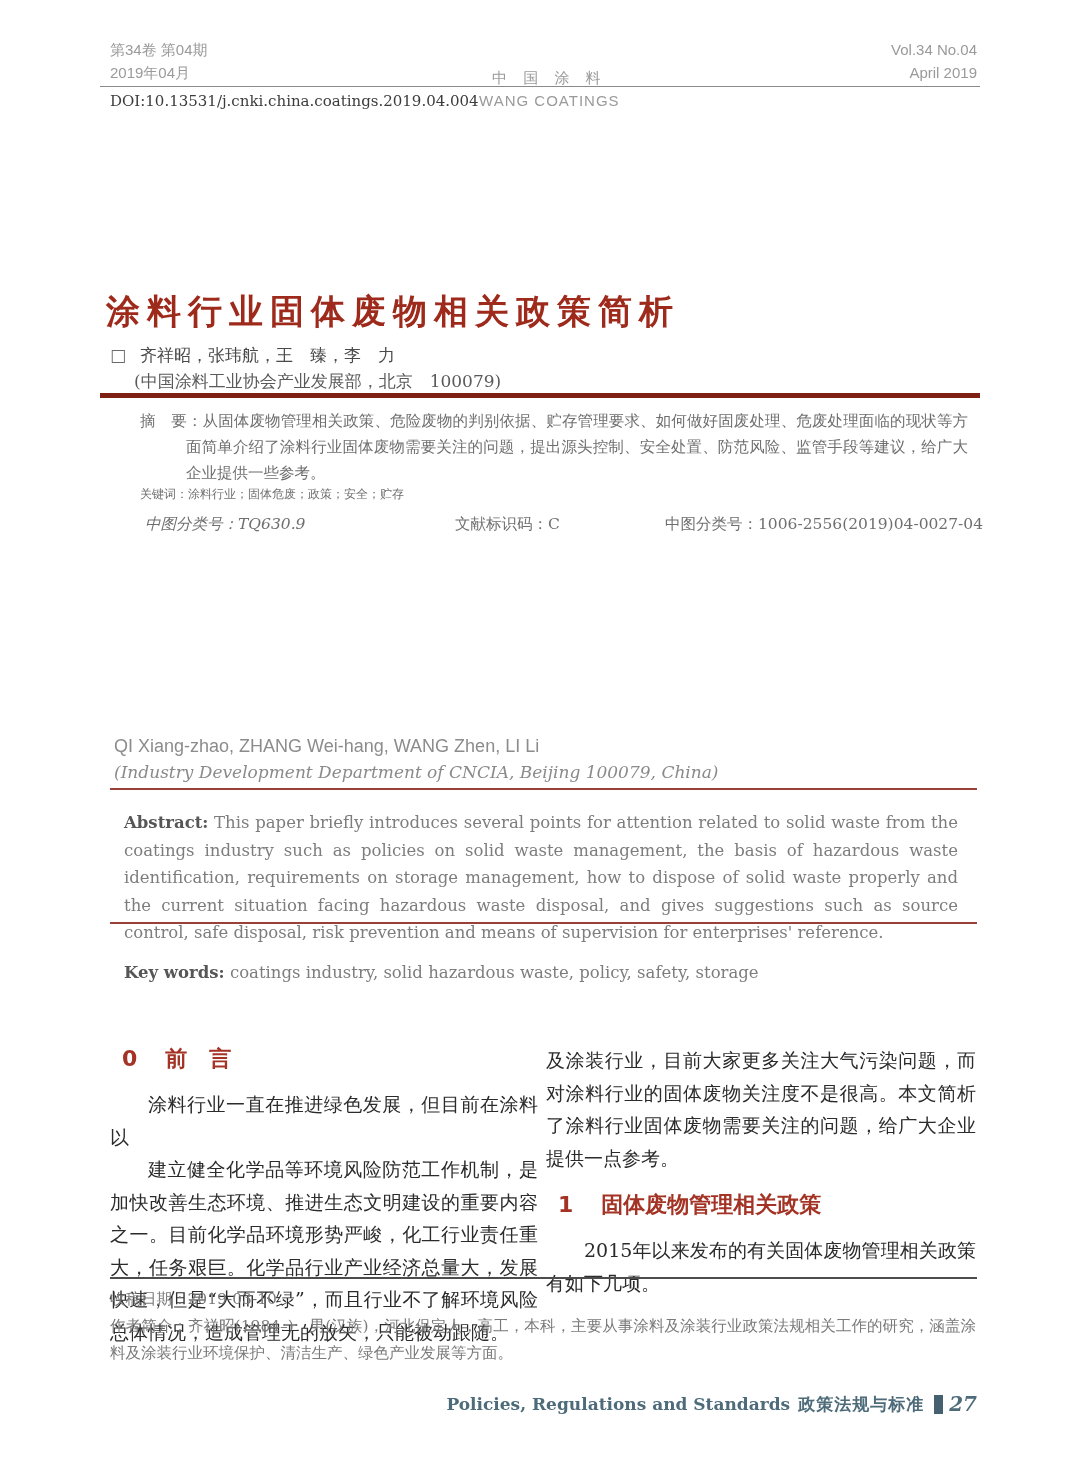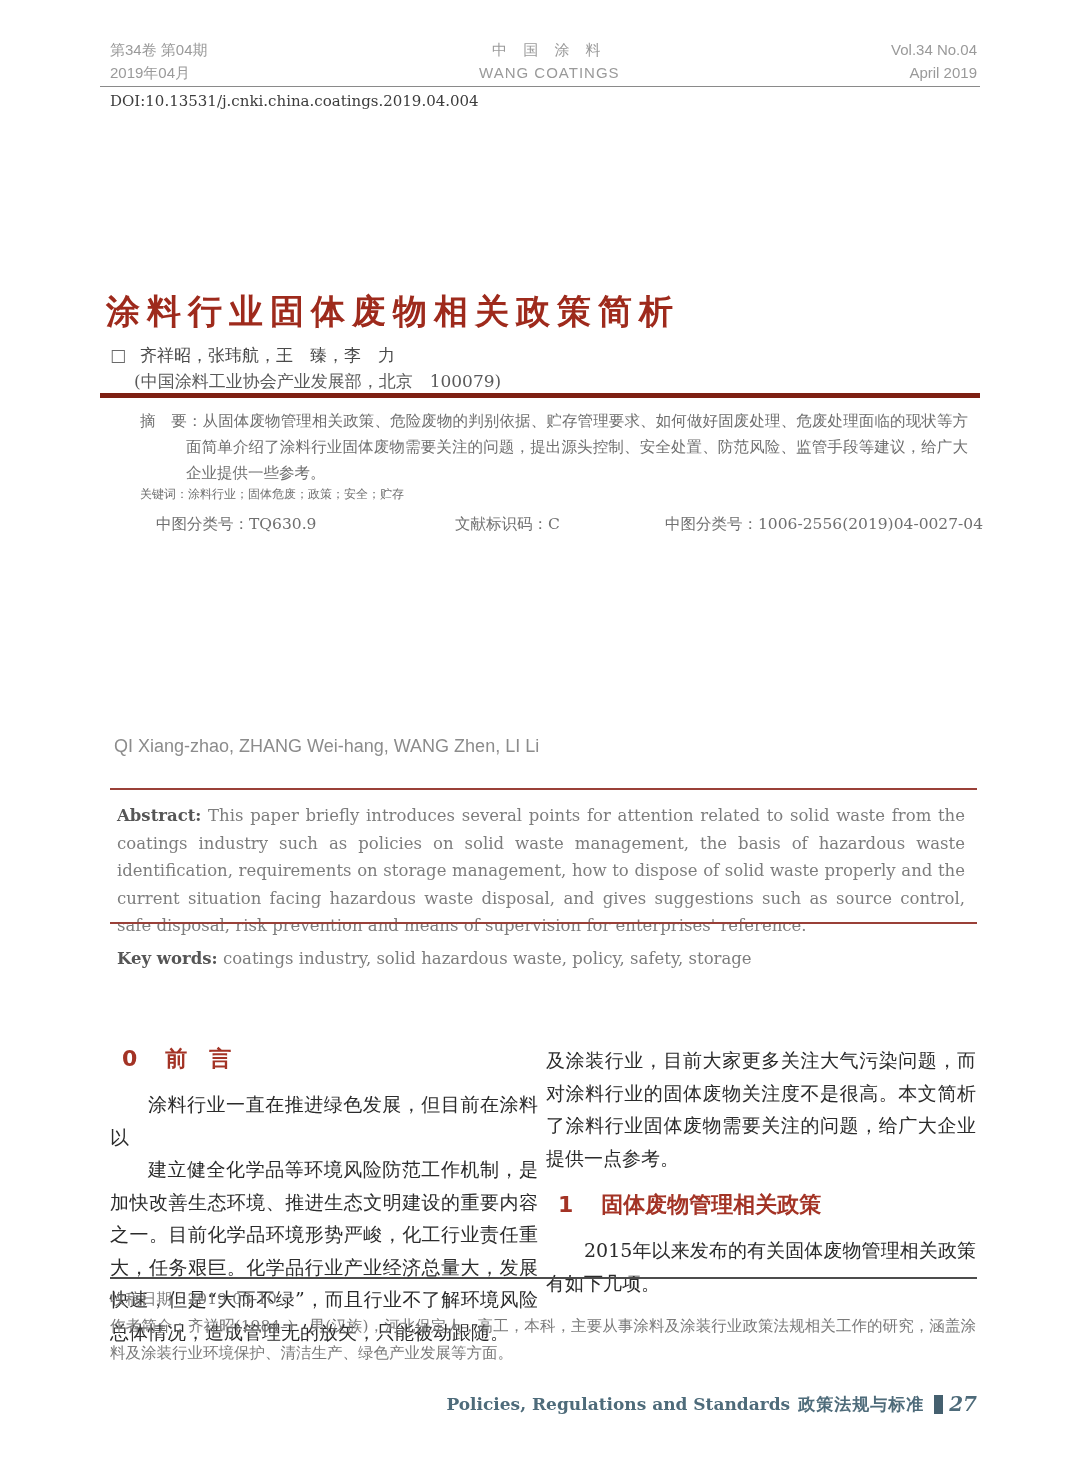--- a/index.html
+++ b/index.html
@@ -15,21 +15,21 @@
   
   .running-head {
     position: absolute;
     left: 110px; right: 98px; top: 38px;
     display: flex; justify-content: space-between;
     color: #9a9a9a; font-size: 15px; line-height: 23px;
   }
   .rh-col { white-space: nowrap; }
   .rh-center { text-align: center; letter-spacing: 1px; }
   .rh-right { text-align: right; }
-  .rh-cn { letter-spacing: 6px; }
+  .rh-cn { letter-spacing: 6px; margin-top: 28px; }
   .head-rule {
     position: absolute; left: 100px; right: 95px; top: 86px;
     border-top: 1px solid #8a8a8a;
   }
   .doi-line {
     position: absolute; left: 110px; top: 92px;
     color: #3c3c3c; font-size: 15px;
     font-family: "DejaVu Serif", serif;
   }
   
@@ -63,21 +63,21 @@
   }
   .hang { padding-left: 46px; text-indent: -46px; margin: 0; }
   .kw-cn {
     position: absolute; left: 140px; top: 486px;
     color: #6f6f6f; font-size: 12px;
     font-family: "DejaVu Serif", serif;
   }
   .clc-row { position: absolute; top: 514px; left: 0; width: 100%;
     color: #6f6f6f; font-size: 15.5px; font-family: "DejaVu Serif", serif; }
   .clc-item { position: absolute; white-space: nowrap; }
-  .clc-1 { left: 156px; }
+  .clc-1 { left: 145px; font-style: italic; }
   .clc-2 { left: 455px; }
   .clc-3 { left: 665px; }
   
   .title-en {
     position: absolute; left: 114px; top: 636px; width: 800px;
     color: #8f2a22; font-size: 30px; font-weight: bold; line-height: 46px;
     font-family: "Liberation Sans", sans-serif;
   }
   .authors-en {
     position: absolute; left: 114px; top: 736px;
@@ -91,21 +91,21 @@
   .rule-thin-1 {
     position: absolute; left: 110px; right: 98px; top: 788px;
     border-top: 2px solid #9a4038;
   }
   .abstract-en {
     position: absolute; left: 112px; top: 797px; width: 858px;
     color: #7d7d7d; font-size: 16.5px; line-height: 27.5px;
     text-align: justify;
     font-family: "DejaVu Serif", serif;
   }
-  .abstract-en p { margin: 5px; }
+  .abstract-en p { margin: 12px; }
   .bold-label { font-weight: bold; color: #565656; }
   .rule-thin-2 {
     position: absolute; left: 110px; right: 98px; top: 922px;
     border-top: 2px solid #9a4038;
   }
   
   .body-col {
     position: absolute; top: 1044px;
     color: #2b2b2b; font-size: 19px; line-height: 32.5px;
     text-align: justify;
@@ -183,20 +183,21 @@
   <div class="kw-cn">
     <span>关键词：</span><span>涂料行业；固体危废；政策；安全；贮存</span>
   </div>
   <div class="clc-row">
     <span class="clc-item clc-1"><span>中图分类号：</span><span>TQ630.9</span></span>
     <span class="clc-item clc-2"><span>文献标识码：</span><span>C</span></span>
     <span class="clc-item clc-3"><span>中图分类号：</span><span>1006-2556(2019)04-0027-04</span></span>
   </div>
 
   <div class="authors-en">QI Xiang-zhao, ZHANG Wei-hang, WANG Zhen, LI Li</div>
+  <div class="affil-en">(Industry Development Department of CNCIA, Beijing 100079, China)</div>
   <div class="rule-thin-1"></div>
   <div class="abstract-en">
     <p><span class="bold-label">Abstract:</span><span> This paper briefly introduces several points for attention related to solid waste from the coatings industry such as policies on solid waste management, the basis of hazardous waste identification, requirements on storage management, how to dispose of solid waste properly and the current situation facing hazardous waste disposal, and gives suggestions such as source control, safe disposal, risk prevention and means of supervision for enterprises' reference.</span></p>
     <p><span class="bold-label">Key words:</span><span> coatings industry, solid hazardous waste, policy, safety, storage</span></p>
   </div>
   <div class="rule-thin-2"></div>
 
   <div class="body-col col-left">
     <h3 class="sec-heading"><span class="sec-no">0</span><span>前　言</span></h3>
     <p class="indent">涂料行业一直在推进绿色发展，但目前在涂料以</p>

